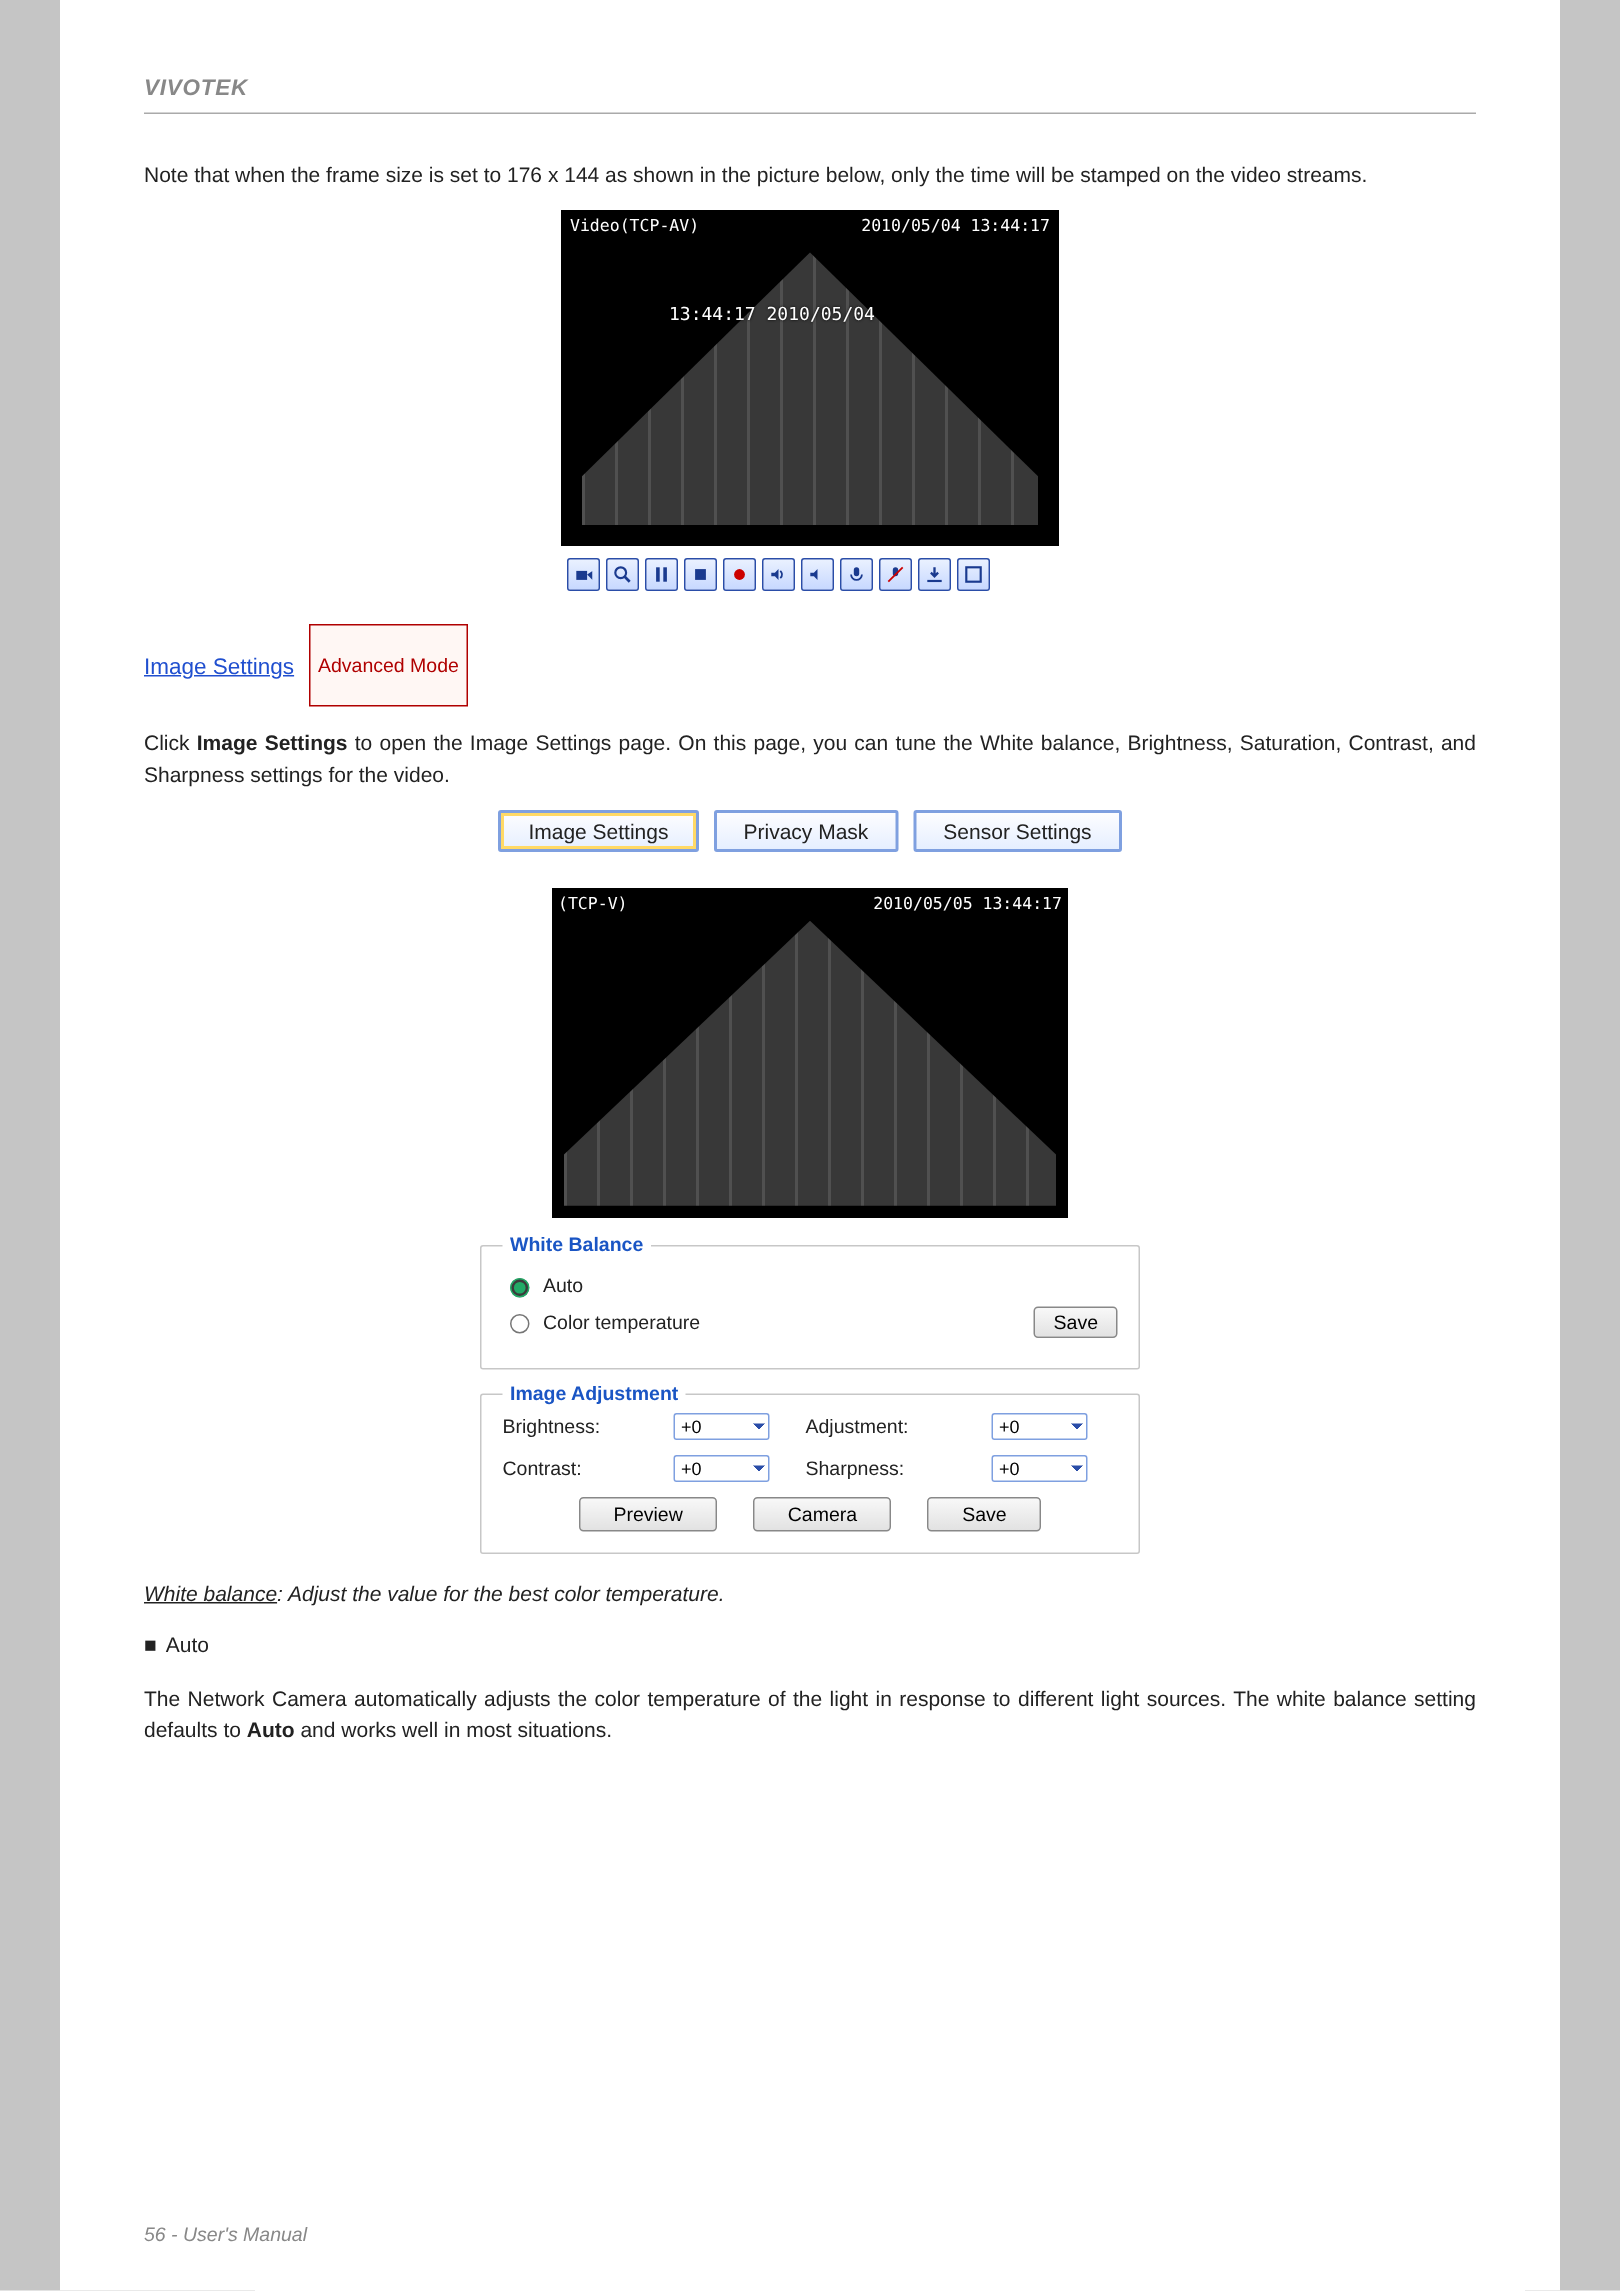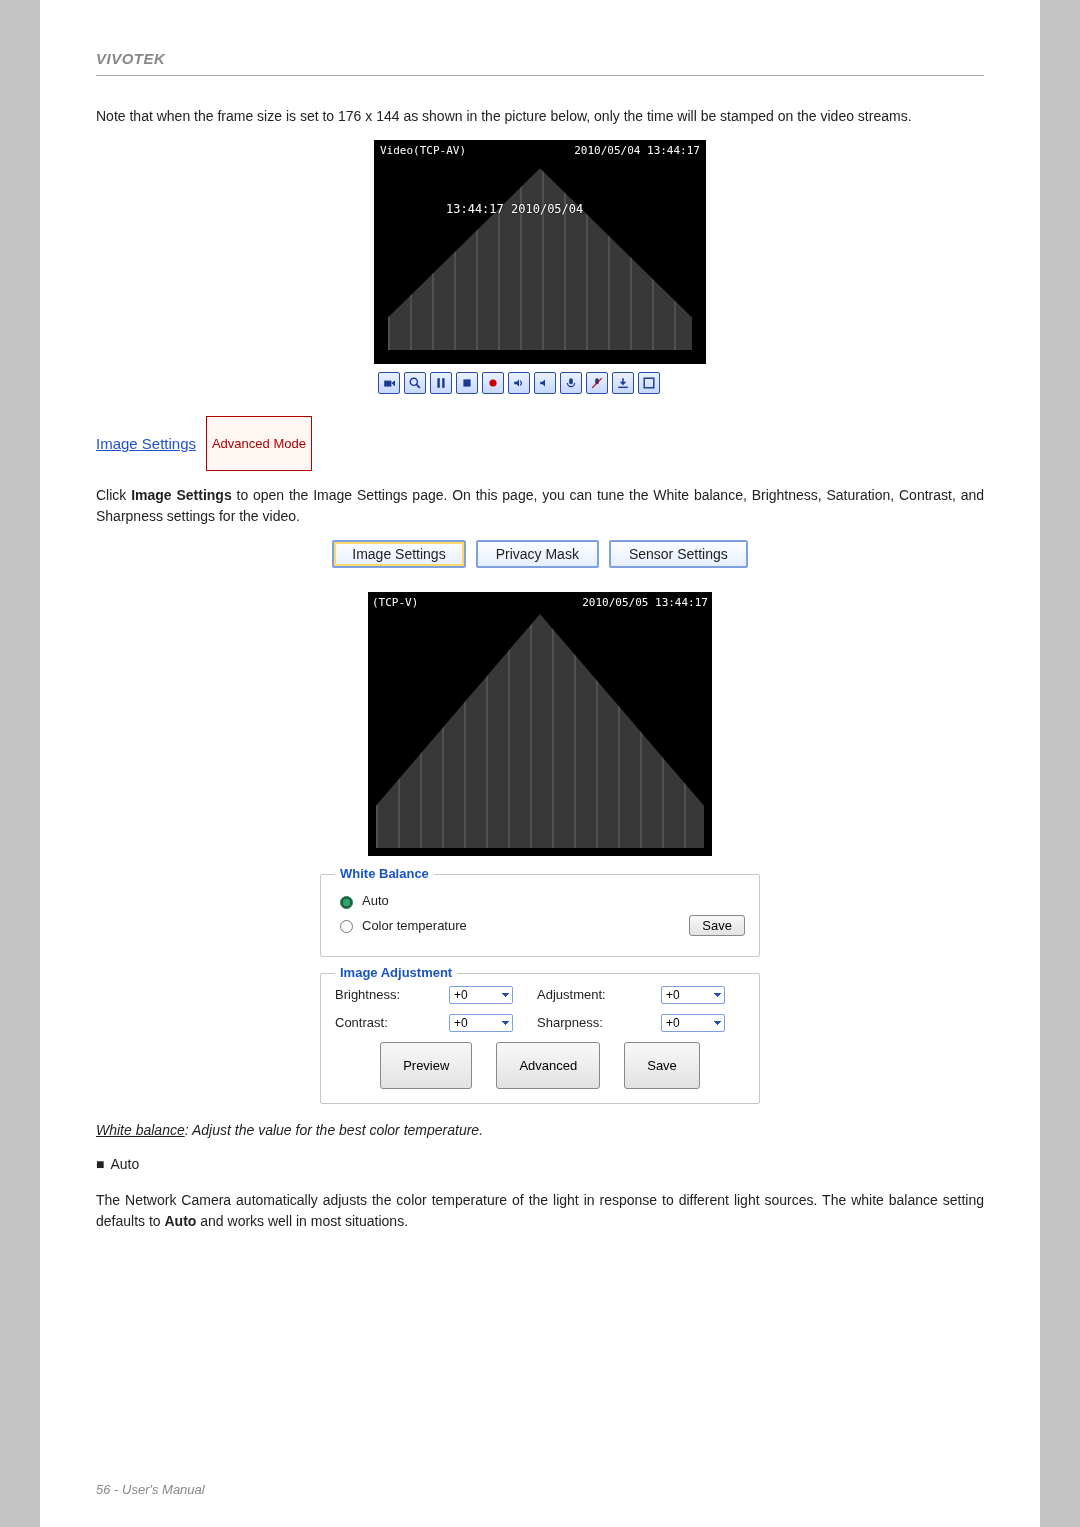--- a/index.html
+++ b/index.html
@@ -98,21 +98,21 @@
     font-size: 14px;
     cursor: pointer;
     border-radius: 2px;
   }
   .tab-btn.active { box-shadow: 0 0 0 2px #ffd966 inset; }
 
   
   .large-preview {
     width: 344px; margin: 24px auto 10px auto;
   }
-  .large-preview .video-frame { height: 264px; }
+  .large-preview .video-frame { height: 220px; }
   .large-preview .overlay-tl { top:4px; left:4px; }
   .large-preview .overlay-tr { top:4px; right:4px; }
 
   
   .settings-panel { width: 440px; margin: 18px auto 0 auto; font-size: 13px; }
   .fieldset {
     border: 1px solid #c7c7c7;
     border-radius: 2px;
     padding: 12px 14px 14px 14px;
     margin-bottom: 16px;
@@ -141,21 +141,21 @@
     border:1px solid #7fa0e0; border-radius:2px;
     font-size:12px; padding:1px 16px 1px 4px;
     background:#fff;
     appearance:none;
     background-image: linear-gradient(45deg, transparent 50%, #2a4da8 50%), linear-gradient(135deg, #2a4da8 50%, transparent 50%);
     background-position: right 6px center, right 2px center;
     background-size: 4px 4px, 4px 4px;
     background-repeat: no-repeat;
   }
   .btn-row { display:flex; gap:24px; justify-content:center; margin-top:10px; }
-  .btn-row .btn { padding: 15px 22px; text-align: right; }
+  .btn-row .btn { padding: 3px 22px; text-align: right; }
 
   .bullet-square::before { content:"■"; margin-right:6px; }
 
   .footer {
     position:absolute; bottom:30px; left:56px;
     color:#888; font-style: italic; font-size:13px;
   }
 
   u.term { text-decoration: underline; }
 </style>
@@ -287,21 +287,21 @@
         <select class="sel"><option>+0</option></select>
         <span>Adjustment:</span>
         <select class="sel"><option>+0</option></select>
         <span>Contrast:</span>
         <select class="sel"><option>+0</option></select>
         <span>Sharpness:</span>
         <select class="sel"><option>+0</option></select>
       </div>
       <div class="btn-row">
         <button class="btn">Preview</button>
-        <button class="btn">Advanced</button>
+        <button class="btn">Camera</button>
         <button class="btn">Save</button>
       </div>
     </div>
   </div>
 
   <p class="body-text" style="margin-top:16px;font-style:italic;">
     <u class="term">White balance</u><span>: Adjust the value for the best color temperature.</span>
   </p>
 
   <p class="body-text bullet-square" style="margin-bottom:2px;">Auto</p>

